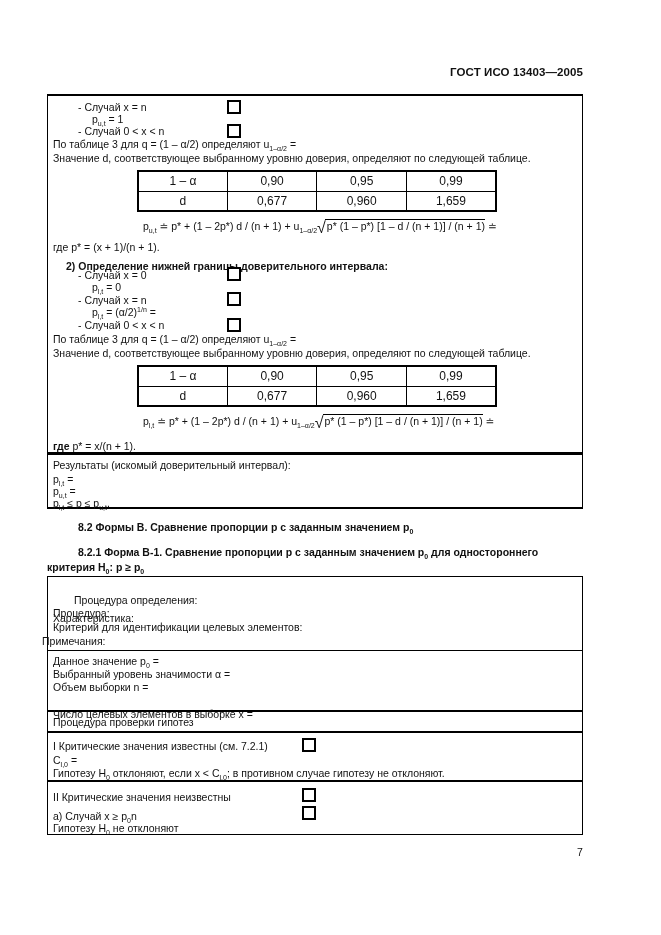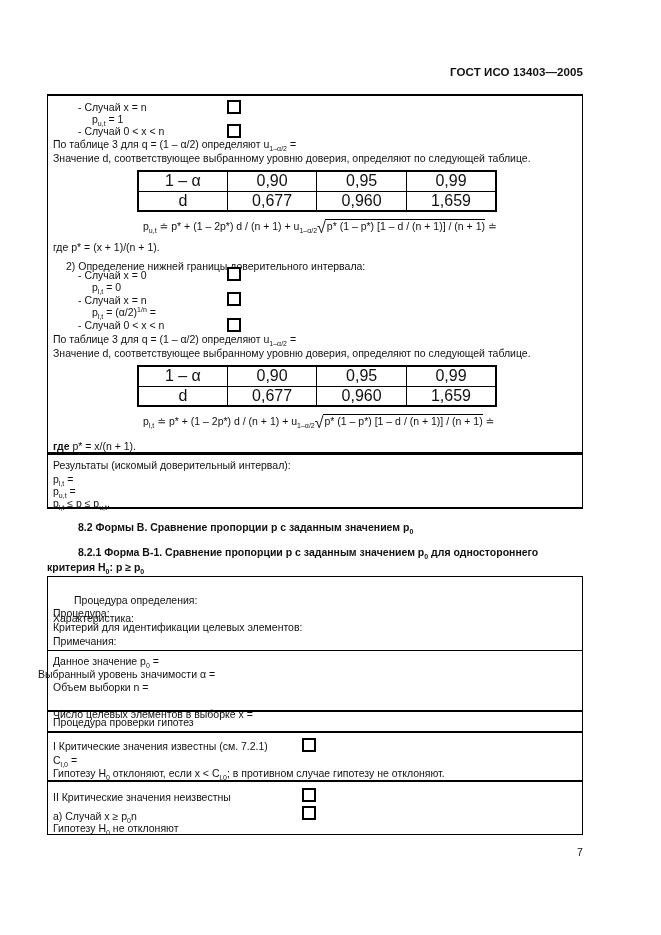--- a/index.html
+++ b/index.html
@@ -8,21 +8,21 @@
   .header { position: absolute; top: 66px; right: 78px; font-weight: bold; font-size: 11.5px; letter-spacing: 0.1px; }
   .box { position: absolute; left: 47px; width: 536px; border: 1.5px solid #000; }
   .box-top { top: 94px; height: 359px; border-top-width: 2px; }
   .box-res { top: 453px; height: 56px; border-top-width: 2px; border-bottom-width: 2px; }
   .line { position: absolute; white-space: nowrap; line-height: 12px; }
   .i { }
   sub { font-size: 7px; vertical-align: -3px; line-height: 0; }
   sup { font-size: 7px; vertical-align: 4px; line-height: 0; }
   .cb { position: absolute; width: 14px; height: 14px; border: 2px solid #000; background: #fff; }
   table.dt { position: absolute; left: 137px; width: 360px; border-collapse: collapse; border: 2px solid #000; }
-  table.dt td { border: 1.5px solid #000; height: 20px; text-align: center; font-size: 16px; width: 90px; }
+  table.dt td { border: 1.5px solid #000; height: 20px; text-align: center; font-size: 12px; width: 90px; }
   .formula { position: absolute; white-space: nowrap; font-size: 10.5px; }
   .sqrt { display: inline-block; border-top: 1px solid #000; padding-left: 2px; margin-left: -1px; }
   .rad { font-size: 16px; vertical-align: -3px; }
   .sec { position: absolute; font-weight: bold; font-size: 10.5px; white-space: nowrap; }
   .box2 { position: absolute; left: 47px; width: 536px; border: 1.5px solid #000; }
   .cell { position: absolute; left: 0; right: 0; border-top: 1.5px solid #000; }
   .pagenum { position: absolute; left: 577px; top: 846px; font-size: 10.5px; }
 </style>
 </head>
 <body>
@@ -53,21 +53,21 @@
     <td>0,960</td>
     <td>1,659</td>
   </tr>
 </tbody>
   </table>
 
 <div class="formula" style="left:143px;top:219px;"><span class="i">p</span><sub class="i">u,t</sub><span class="i"> ≐ p* + (1 – 2p*) d / (n + 1) + u</span><sub>1–α/2</sub><span class="rad">√</span><span class="sqrt i">p* (1 – p*) [1 – d / (n + 1)] / (n + 1)</span><span> ≐</span></div>
 
 <div class="line" style="left:53px;top:241px;">где p* = (x + 1)/(n + 1).</div>
 
-<div class="line" style="left:66px;top:260px;">2) Определение нижней границы доверительного интервала:</div>
+<div class="line" style="left:66px;top:260px;font-weight:bold;">2) Определение нижней границы доверительного интервала:</div>
 <div class="line" style="left:78px;top:269px;"><span>- Случай </span><span class="i">x = 0</span></div>
 <div class="cb" style="left:227px;top:267px;"></div>
 <div class="line" style="left:92px;top:281px;"><span class="i">p</span><sub class="i">l,t</sub> <span>= 0</span></div>
 <div class="line" style="left:78px;top:294px;"><span>- Случай </span><span class="i">x = n</span></div>
 <div class="cb" style="left:227px;top:292px;"></div>
 <div class="line" style="left:92px;top:306px;"><span class="i">p</span><sub class="i">l,t</sub> <span>= (α/2)</span><sup class="i">1/n</sup><span> =</span></div>
 <div class="line" style="left:78px;top:319px;"><span>- Случай 0 &lt; </span><span class="i">x &lt; n</span></div>
 <div class="cb" style="left:227px;top:318px;"></div>
 <div class="line" style="left:53px;top:333px;"><span>По таблице 3 для </span><span class="i">q</span><span> = (1 – α/2) определяют </span><span class="i">u</span><sub>1–α/2</sub><span> =</span></div>
 <div class="line" style="left:53px;top:347px;"><span>Значение </span><span class="i">d</span><span>, соответствующее выбранному уровню доверия, определяют по следующей таблице.</span></div>
@@ -107,24 +107,24 @@
   <div class="cell" style="top:73px;border-top-width:1.5px;"></div>
   <div class="cell" style="top:133px;border-top-width:2px;"></div>
   <div class="cell" style="top:154px;border-top-width:2px;"></div>
   <div class="cell" style="top:203px;border-top-width:2px;"></div>
 </div>
 
 <div class="line" style="left:53px;top:580px;margin-top:32px;">Характеристика:</div>
 <div class="line" style="left:53px;top:594px;padding-left:21px;">Процедура определения:</div>
 <div class="line" style="left:53px;top:607px;">Процедура:</div>
 <div class="line" style="left:53px;top:621px;">Критерий для идентификации целевых элементов:</div>
-<div class="line" style="left:53px;top:635px;">Примечания:</div>
+<div class="line" style="left:42px;top:635px;">Примечания:</div>
 
 <div class="line" style="left:53px;top:655px;"><span>Данное значение p</span><sub>0</sub><span> =</span></div>
-<div class="line" style="left:38px;top:668px;">Выбранный уровень значимости α =</div>
+<div class="line" style="left:53px;top:668px;">Выбранный уровень значимости α =</div>
 <div class="line" style="left:53px;top:681px;">Объем выборки n =</div>
 <div class="line" style="left:53px;top:708px;">Число целевых элементов в выборке x =</div>
 
 <div class="line" style="left:53px;top:716px;">Процедура проверки гипотез</div>
 
 <div class="line" style="left:53px;top:740px;">I Критические значения известны (см. 7.2.1)</div>
 <div class="cb" style="left:302px;top:738px;"></div>
 <div class="line" style="left:53px;top:754px;"><span class="i">C</span><sub class="i">l,0</sub><span> =</span></div>
 <div class="line" style="left:53px;top:767px;"><span>Гипотезу H</span><sub>0</sub><span> отклоняют, если x &lt; C</span><sub class="i">l,0</sub><span>; в противном случае гипотезу не отклоняют.</span></div>
 

